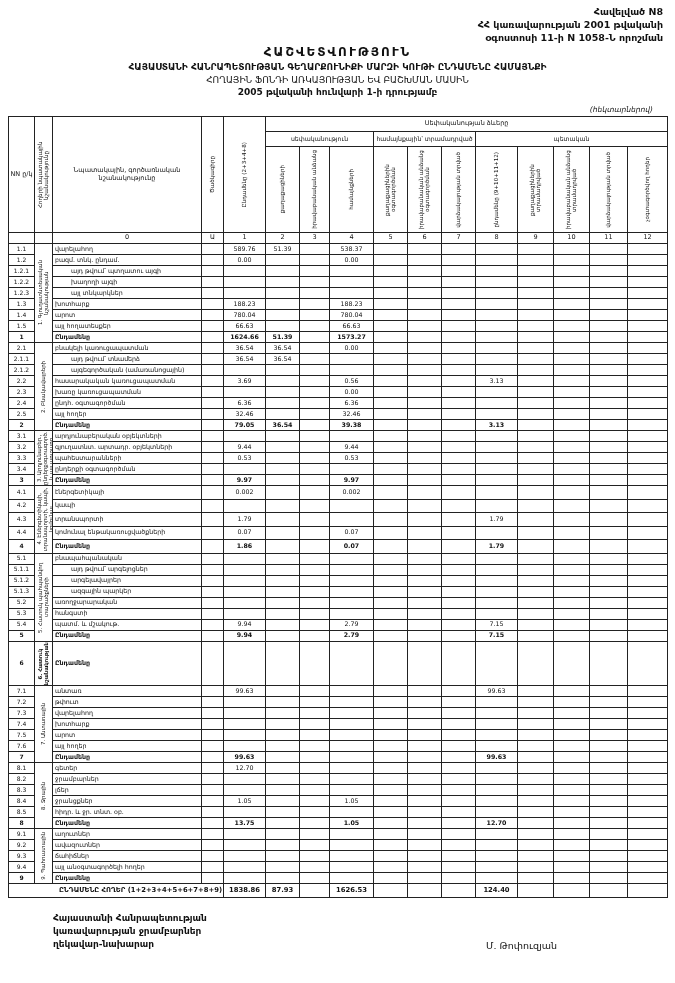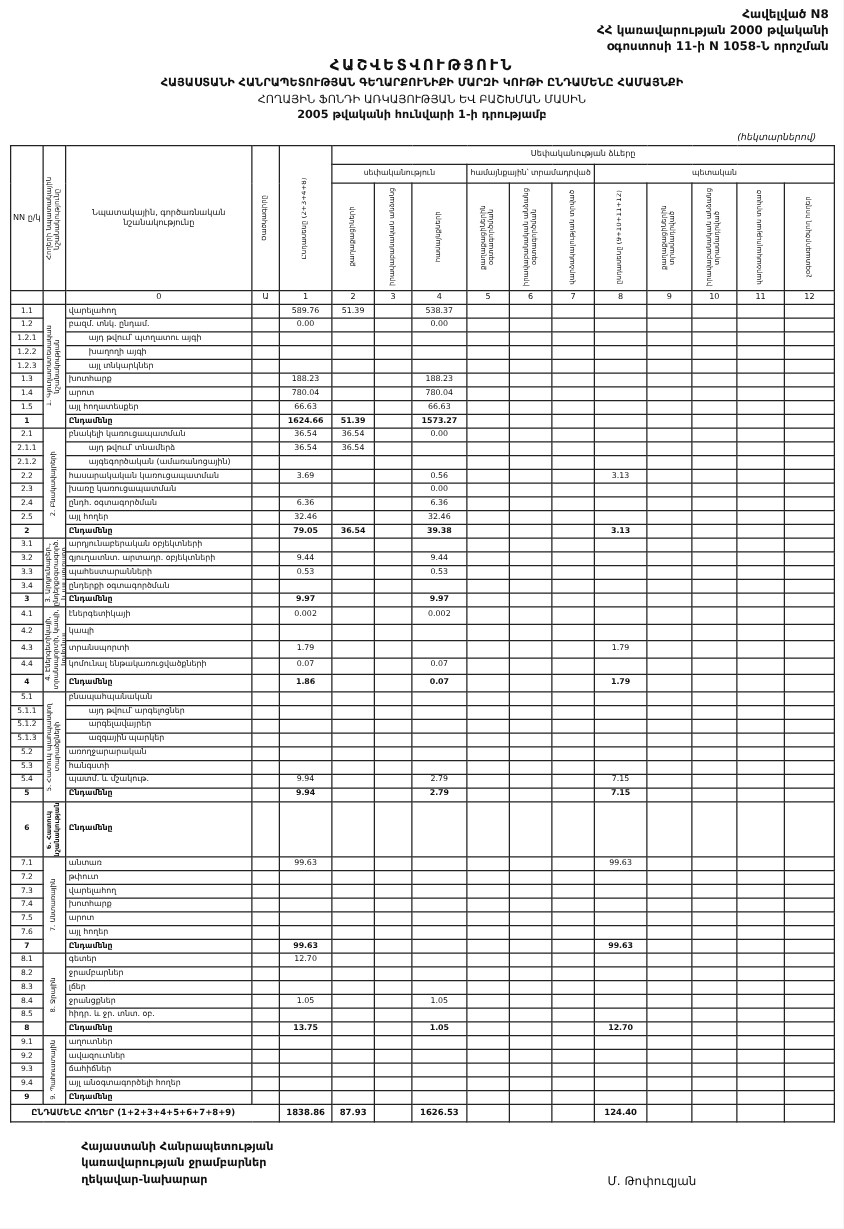--- a/index.html
+++ b/index.html
@@ -34,34 +34,34 @@
   }
   .group-cell { padding:0; }
   .group-vtext { max-height:none; font-size:5.4px; }
   tbody td { height:11px; }
   tbody td.name-cell { text-align:left; padding-left:2px; white-space:nowrap; }
   tbody td.num-cell { font-size:6px; }
   td.indent2 { padding-left:18px !important; }
   tr.total-row td { font-weight:bold; }
   tr.tall-row td { height:30px; }
   tr.grand td { font-weight:bold; font-size:6.8px; height:14px; }
-  tr.grand td.gl { text-align:left; padding-left:16px; }
+  tr.grand td.gl { text-align:right; padding-left:16px; }
 
   .footer { display:flex; align-items:flex-end; margin-top:14px; }
-  .footer .who { margin-left:57px; font-size:9px; font-weight:bold; line-height:1.45; }
+  .footer .who { margin-left:45px; font-size:9px; font-weight:bold; line-height:1.45; }
   .footer .sig { margin-left:auto; margin-right:110px; font-size:9.5px; font-weight:normal; }
 </style>
 </head>
 <body>
 
 <div class="page">
 
   <div class="annex">
     <div>Հավելված N8</div>
-    <div>ՀՀ կառավարության 2000 թվականի</div>
+    <div>ՀՀ կառավարության 2001 թվականի</div>
     <div>օգոստոսի 11-ի N 1058-Ն որոշման</div>
   </div>
 
   <div class="titleblock">
     <div class="h0">ՀԱՇՎԵՏՎՈՒԹՅՈՒՆ</div>
     <div class="h1">ՀԱՅԱՍՏԱՆԻ ՀԱՆՐԱՊԵՏՈՒԹՅԱՆ ԳԵՂԱՐՔՈՒՆԻՔԻ ՄԱՐԶԻ ԿՈՒԹԻ ԸՆԴԱՄԵՆԸ ՀԱՄԱՅՆՔԻ</div>
     <div class="h2">ՀՈՂԱՅԻՆ ՖՈՆԴԻ ԱՌԿԱՅՈՒԹՅԱՆ ԵՎ ԲԱՇԽՄԱՆ ՄԱՍԻՆ</div>
     <div class="h3">2005 թվականի հունվարի 1-ի դրությամբ</div>
   </div>
 

